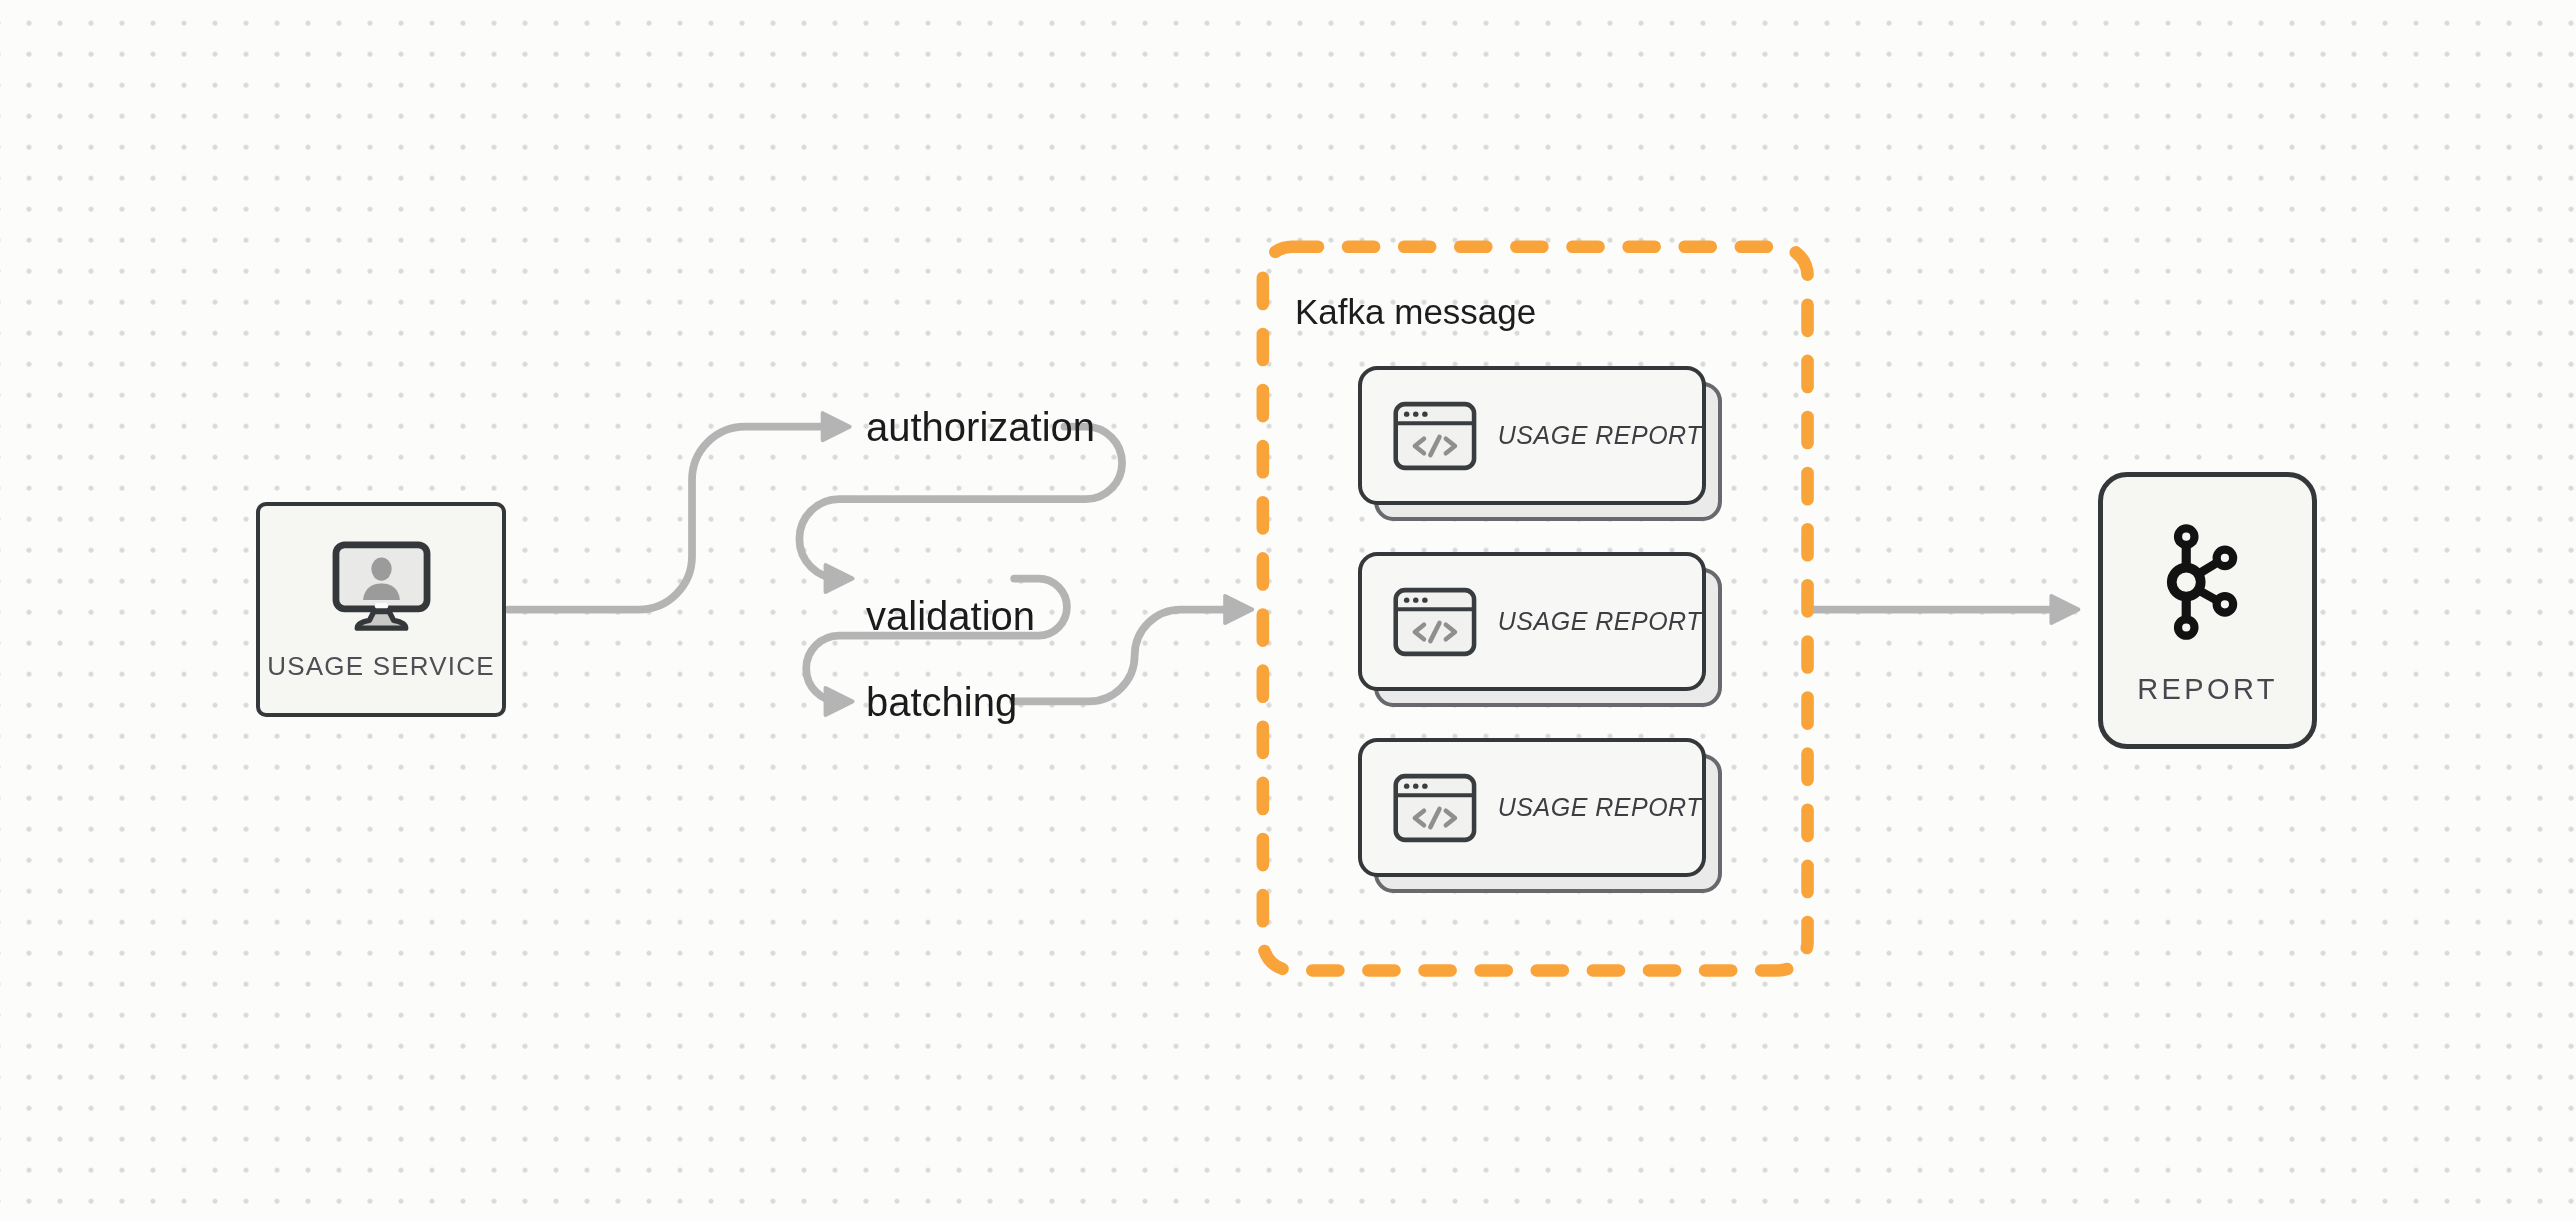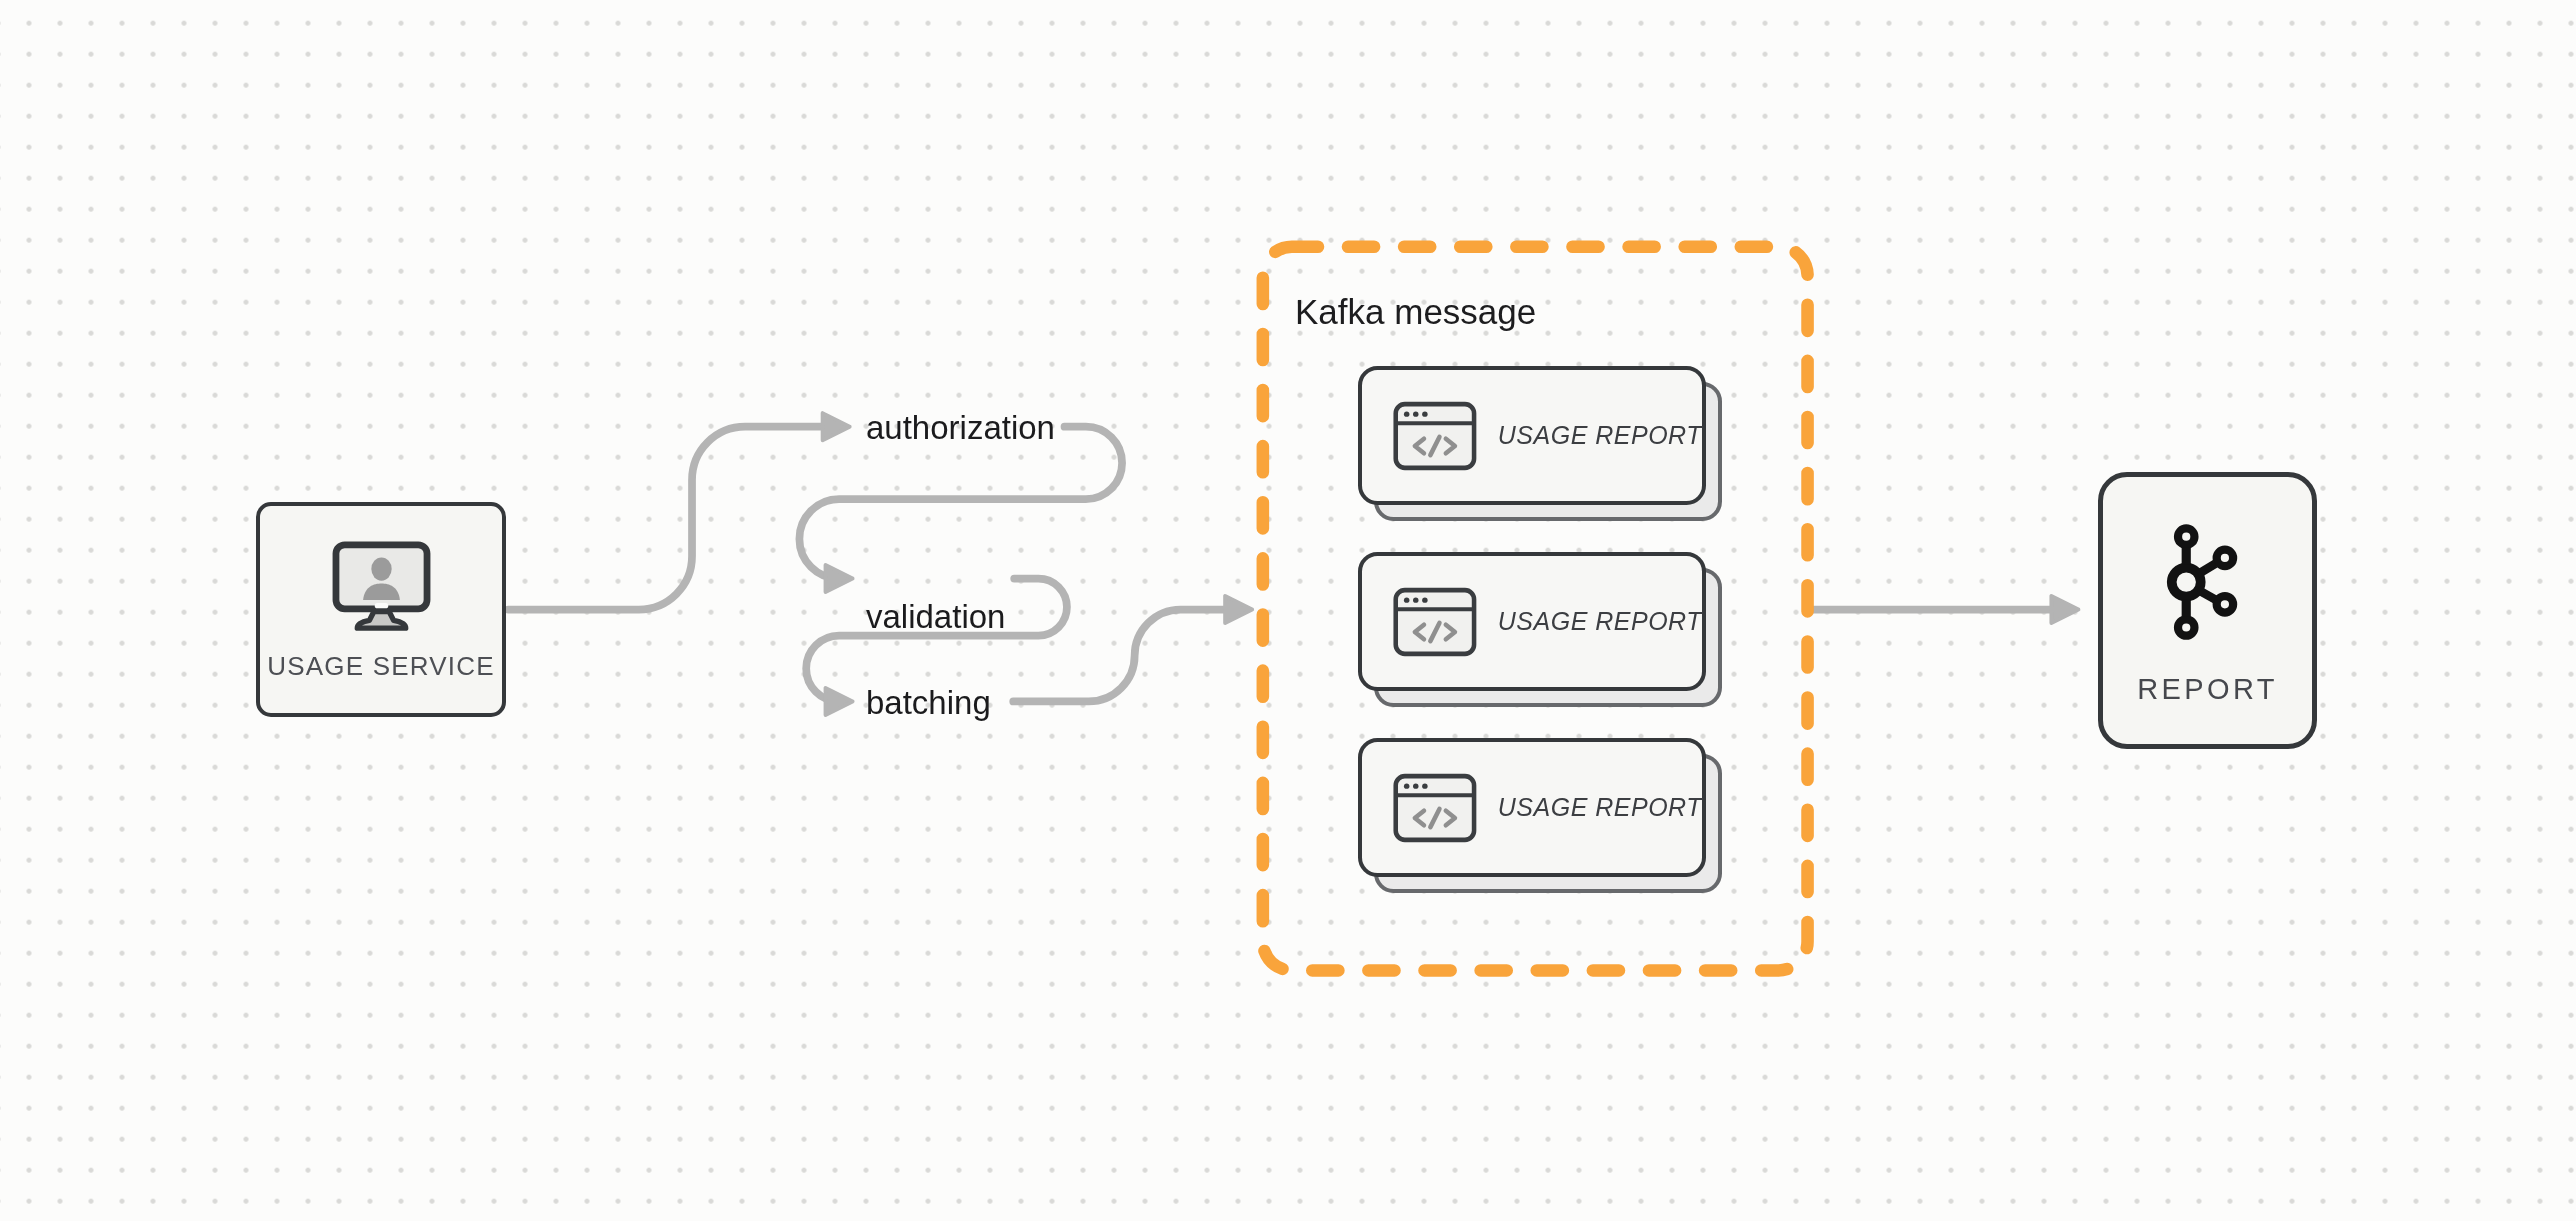--- a/index.html
+++ b/index.html
@@ -14,36 +14,36 @@
     background-color:#fcfcfb;
     background-image:radial-gradient(circle,#d9d9d7 2.2px,rgba(0,0,0,0) 2.5px);
     background-size:31px 31px;
     background-position:13.5px 7.7px;
   }
   svg.layer{position:absolute;left:0;top:0;width:2576px;height:1221px;z-index:1;}
 
   
   .node{
     position:absolute;box-sizing:border-box;
-    background:#f6f6f3;border:4.8px solid #35383b;border-radius:15px;
+    background:#f6f6f3;border:4.8px solid #35383b;border-radius:10px;
     display:flex;flex-direction:column;align-items:center;justify-content:center;
     z-index:3;
   }
   .usage-node{left:256px;top:502px;width:250px;height:215px;gap:19.4px;}
   .kafka-node{left:2098px;top:472px;width:219px;height:277px;gap:25px;border-width:5.8px;border-radius:29px;}
   .node-label{
     color:#4d4f54;font-size:26px;letter-spacing:1.2px;line-height:1;
     white-space:nowrap;
   }
   .kafka-node .node-label{font-size:29px;letter-spacing:3.4px;color:#46484d;}
 
   
   .step-label{
     position:absolute;z-index:3;transform:translateY(-50%);
-    font-size:33px;font-weight:500;color:#1b1b1d;line-height:1;white-space:nowrap;
+    font-size:40px;font-weight:500;color:#1b1b1d;line-height:1;white-space:nowrap;
   }
   .step-authorization{left:866px;top:427px;}
   .step-validation{left:866px;top:602px;margin-top:14px;}
   .step-batching{left:866px;top:702px;}
 
   
   .group-title{
     position:absolute;left:1295px;top:294px;z-index:3;
     font-size:35px;font-weight:500;color:#1d1d1f;line-height:1;white-space:nowrap;
   }

